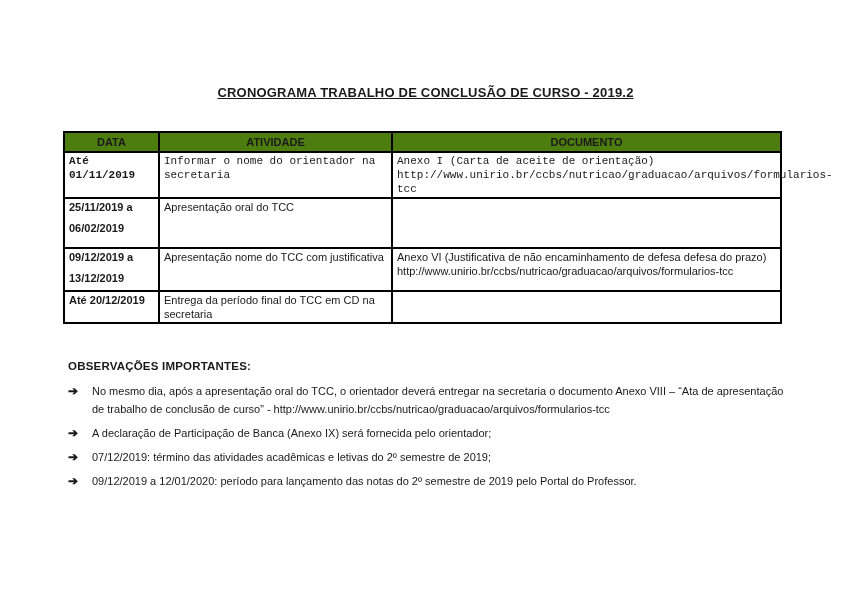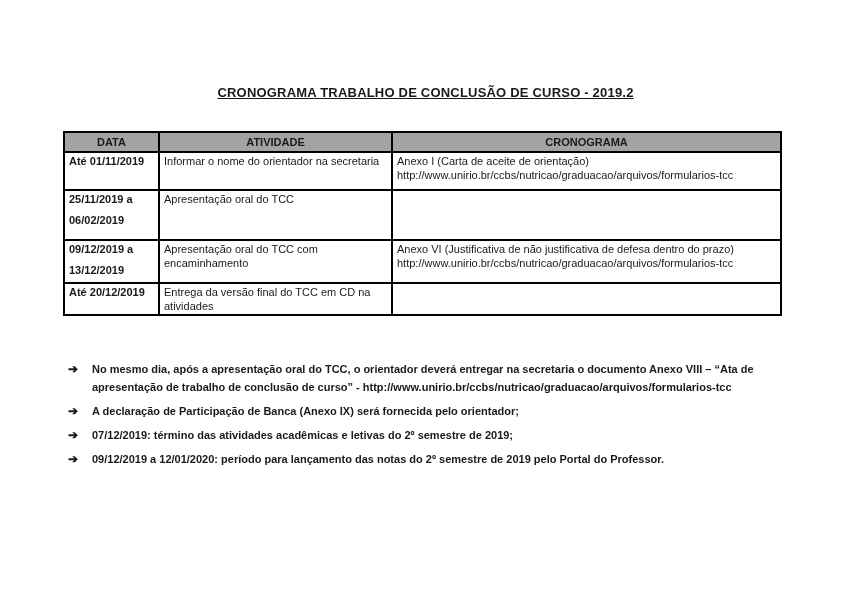--- a/index.html
+++ b/index.html
@@ -31,34 +31,34 @@
     width: 717px;
   }
   table.schedule th, table.schedule td {
     border: 2px solid #000000;
     vertical-align: top;
     padding: 1px 5px 1px 4px;
     font-size: 11px;
     line-height: 14px;
   }
   table.schedule th {
-    background: #a3a3a3;
+    background: #4d7c0f;
     text-align: center;
     font-weight: bold;
     padding: 2px 0;
     height: 19px;
   }
   .col-data   { width: 95px; }
   .col-ativ   { width: 233px; }
   .col-doc    { width: 389px; }
   td.cell-date { font-weight: bold; }
   td.cell-date .dline { display: block; }
   td.cell-date .dline + .dline { margin-top: 7px; }
   td .doc-line { display: block; }
-  tr.r1 { height: 38px; }
+  tr.r1 { height: 38px; font-family: Liberation Mono, monospace; }
   tr.r2 { height: 44px; }
   tr.r3 { height: 50px; }
   tr.r4 { height: 43px; }
   tr.r5 { height: 25px; }
 
   .observations {
     position: absolute;
     left: 68px; top: 360px;
     width: 718px;
   }
@@ -75,40 +75,40 @@
     line-height: 18px;
     margin: 0 0 6px 0;
   }
   .bullet .arrow-glyph {
     width: 24px;
     flex: 0 0 24px;
     font-weight: bold;
     font-size: 12px;
     line-height: 18px;
   }
-  .bullet .bullet-text { flex: 1 1 auto; font-weight: bold; }
+  .bullet .bullet-text { flex: 1 1 auto; }
 </style>
 </head>
 <body>
 
 <div class="doc-title">
   <span>CRONOGRAMA TRABALHO DE CONCLUSÃO DE CURSO - 2019.2</span>
 </div>
 
 <table class="schedule">
   <colgroup>
     <col class="col-data">
       <col class="col-ativ">
       <col class="col-doc">
   </colgroup>
   <thead>
     <tr>
       <th>DATA</th>
       <th>ATIVIDADE</th>
-      <th>CRONOGRAMA</th>
+      <th>DOCUMENTO</th>
     </tr>
   </thead>
   <tbody>
     <tr class="r1">
       <td class="cell-date">
         <span class="dline">Até 01/11/2019</span>
       </td>
       <td>Informar o nome do orientador na secretaria</td>
       <td>
         <span class="doc-line">Anexo I (Carta de aceite de orientação)</span>
@@ -121,37 +121,38 @@
         <span class="dline">06/02/2019</span>
       </td>
       <td>Apresentação oral do TCC</td>
       <td></td>
     </tr>
     <tr class="r4">
       <td class="cell-date">
         <span class="dline">09/12/2019 a</span>
         <span class="dline">13/12/2019</span>
       </td>
-      <td>Apresentação oral do TCC com encaminhamento</td>
+      <td>Apresentação nome do TCC com justificativa</td>
       <td>
-        <span class="doc-line">Anexo VI (Justificativa de não justificativa de defesa dentro do prazo)</span>
+        <span class="doc-line">Anexo VI (Justificativa de não encaminhamento de defesa defesa do prazo)</span>
         <span class="doc-line">http://www.unirio.br/ccbs/nutricao/graduacao/arquivos/formularios-tcc</span>
       </td>
     </tr>
     <tr class="r5">
       <td class="cell-date">
         <span class="dline">Até 20/12/2019</span>
       </td>
-      <td>Entrega da versão final do TCC em CD na atividades</td>
+      <td>Entrega da período final do TCC em CD na secretaria</td>
       <td></td>
     </tr>
   </tbody>
 </table>
 
 <div class="observations">
+  <p class="obs-heading">OBSERVAÇÕES IMPORTANTES:</p>
 
   <div class="bullet">
     <span class="arrow-glyph">➔</span>
     <span class="bullet-text">No mesmo dia, após a apresentação oral do TCC, o orientador deverá entregar na secretaria o documento Anexo VIII – “Ata de apresentação de trabalho de conclusão de curso” - http://www.unirio.br/ccbs/nutricao/graduacao/arquivos/formularios-tcc</span>
   </div>
   <div class="bullet">
     <span class="arrow-glyph">➔</span>
     <span class="bullet-text">A declaração de Participação de Banca (Anexo IX) será fornecida pelo orientador;</span>
   </div>
   <div class="bullet">

